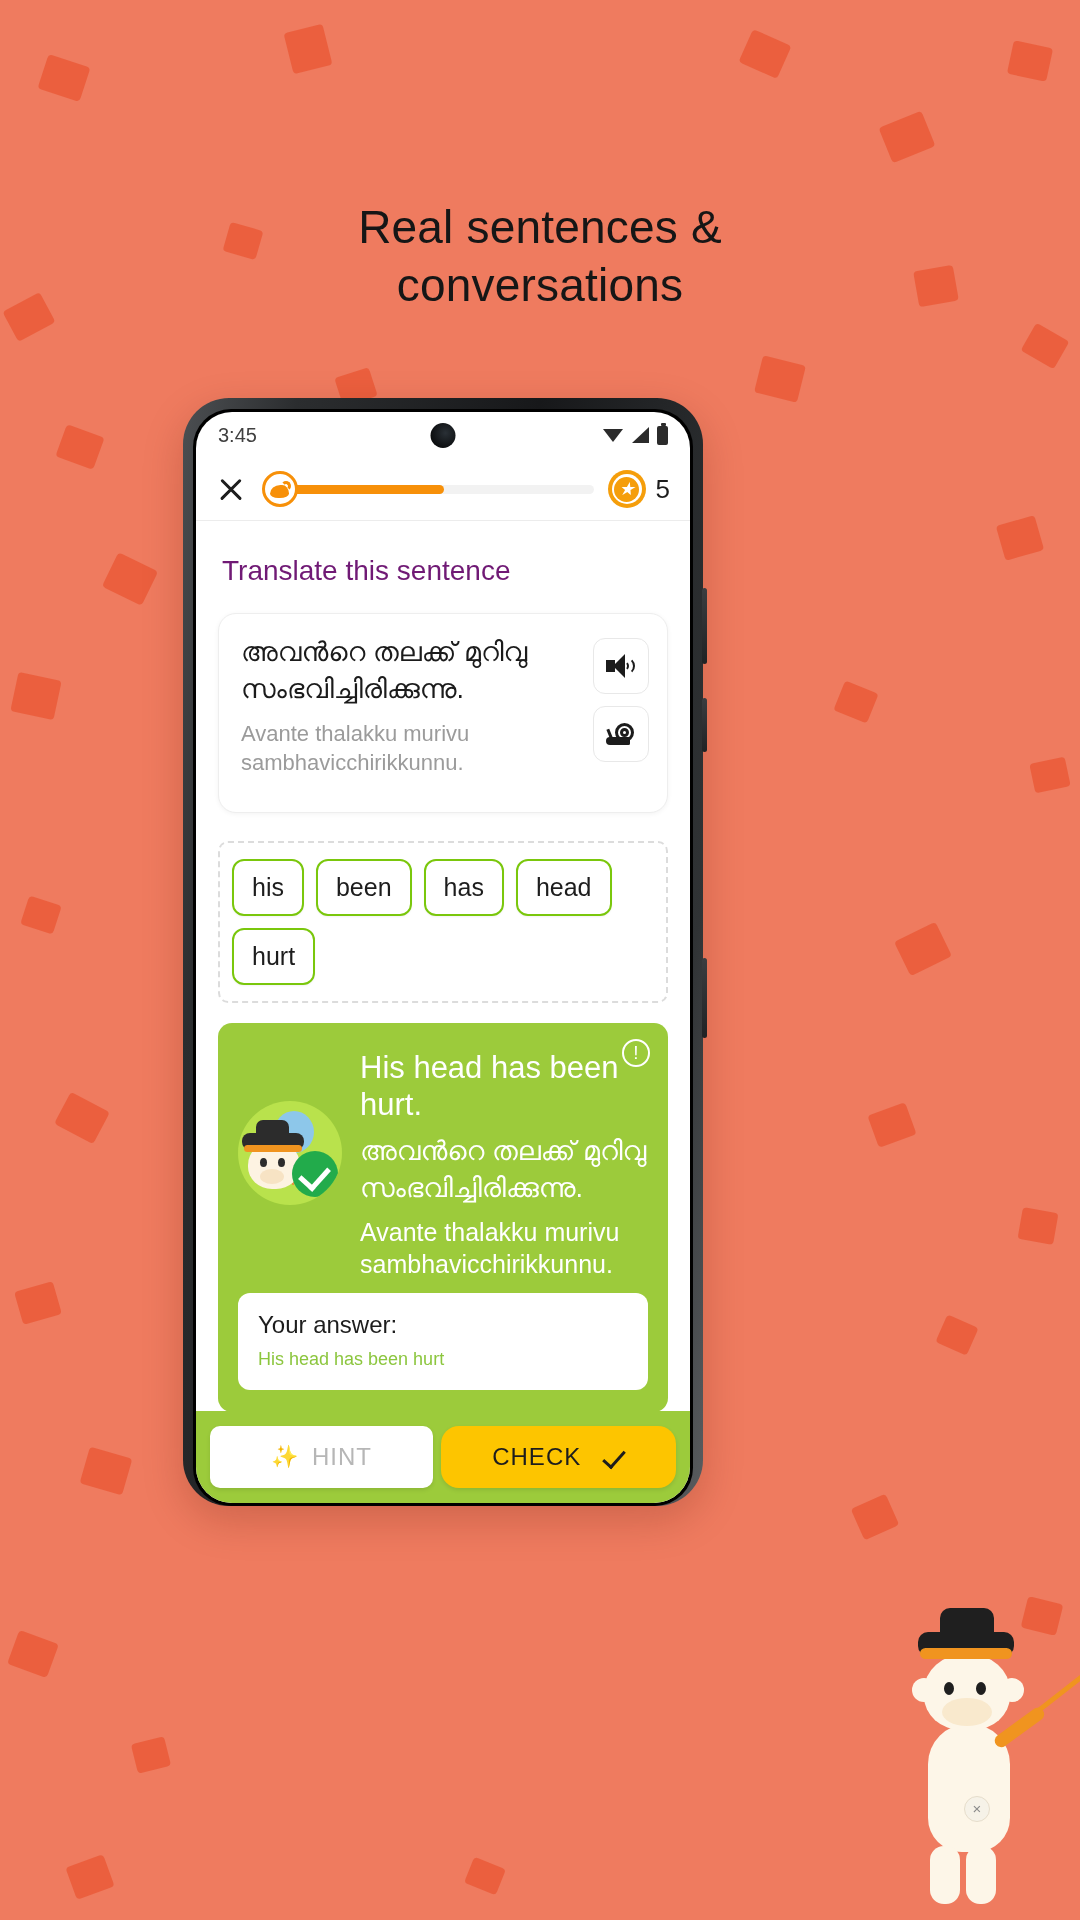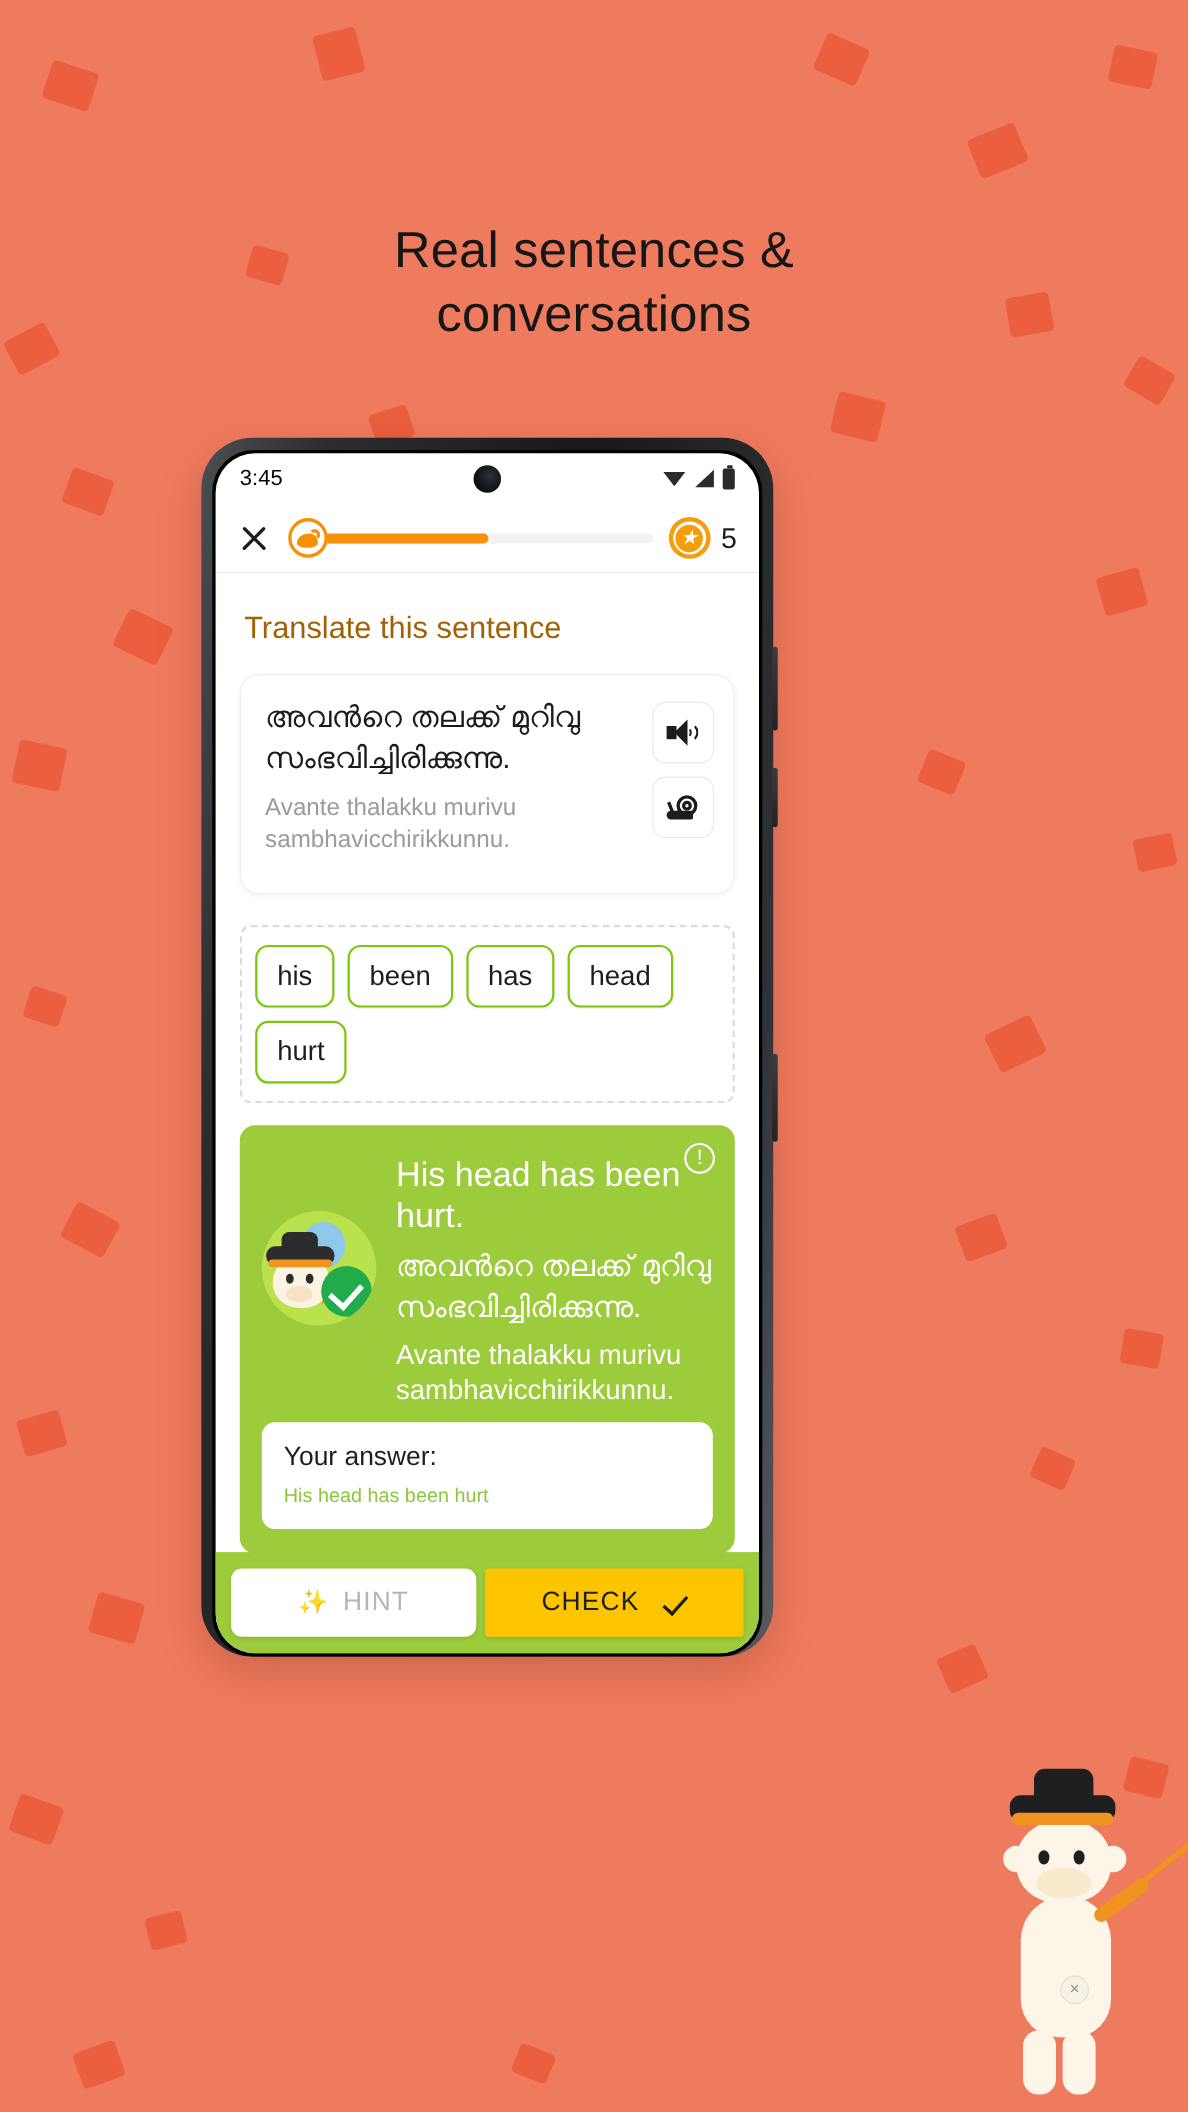--- a/index.html
+++ b/index.html
@@ -43,21 +43,21 @@
     position:relative;
   }
   
   .sbtn { position:absolute; right:-4px; width:5px; border-radius:3px;
           background:linear-gradient(180deg,#3a3d40,#202224); z-index:5; }
 
   
   .statusbar {
     height:46px; display:flex; align-items:center;
     padding:0 22px; position:relative;
-    font-size:20px; color:#000000;
+    font-size:20px; color:#404040;
   }
   .punch { position:absolute; left:50%; transform:translateX(-50%); top:11px;
            width:25px; height:25px; border-radius:50%;
            background:radial-gradient(circle at 60% 40%,#2a3036 0%,#0c0e10 70%); }
   .status-right { margin-left:auto; display:flex; align-items:center; gap:8px; }
   .wifi { width:21px; height:16px; position:relative; }
   .wifi:after{ content:""; position:absolute; left:0; top:2px;
       border-left:10.5px solid transparent; border-right:10.5px solid transparent;
       border-top:13px solid #2b2b2b; }
   .sig { width:0;height:0; border-left:17px solid transparent; border-bottom:16px solid #2b2b2b; }
@@ -100,21 +100,21 @@
   .coin .disc { position:absolute; inset:0; border-radius:50%;
       background:#f59e0b; }
   .coin .inner { position:absolute; inset:4px; border-radius:50%; background:#fff; }
   .coin .ring { position:absolute; inset:6.5px; border-radius:50%; background:#f59e0b; }
   .coin .star { position:absolute; left:50%; top:50%; transform:translate(-50%,-52%);
       font-size:18px; color:#fff; line-height:1; }
   .coin-count { font-size:26px; color:#1d1d1d; }
 
   
   .divider { height:1px; background:#ececec; }
-  .prompt { padding:34px 26px 26px 26px; font-size:28px; color:#a16207; }
+  .prompt { padding:34px 26px 26px 26px; font-size:28px; color:#701a75; }
 
   .q-card {
     margin:0 22px; border:1.6px solid #eeeeee; border-radius:18px;
     background:#fff; box-shadow:0 1px 5px rgba(0,0,0,.05);
     padding:20px 18px 22px 22px; display:flex; gap:14px;
     min-height:200px;
   }
   .q-text { flex:1; }
   .q-native { font-size:27px; line-height:1.36; color:#1b1b1b; }
   .q-trans { margin-top:12px; font-size:22px; line-height:1.32; color:#9b9b9b; }
@@ -199,21 +199,21 @@
     background:#9ccb3b; display:flex; align-items:center; gap:8px; padding:0 14px;
   }
   .btn-hint {
     flex:1; height:62px; background:#fff; border-radius:10px;
     display:flex; align-items:center; justify-content:center; gap:12px;
     font-size:24px; color:#b6b6b6; letter-spacing:1px; cursor:pointer;
     box-shadow:0 2px 4px rgba(0,0,0,.10);
   }
   .wand { color:#f5c48a; font-size:22px; }
   .btn-check {
-    flex:1.05; height:62px; background:#fdc500; border-radius:3px;
+    flex:1.05; height:62px; background:#fdc500; border-radius:18px;
     display:flex; align-items:center; justify-content:center; gap:22px;
     font-size:24px; color:#1d1d1d; letter-spacing:1px; cursor:pointer;
     box-shadow:0 2px 4px rgba(0,0,0,.10);
   }
   .tick { width:22px; height:12px; border:3.4px solid #1d1d1d; border-top:none; border-right:none;
       transform:rotate(-48deg); }
 
   
   .mascot { position:absolute; right:10px; bottom:0; width:190px; height:300px; z-index:6; }
   .m-hat { position:absolute; left:38px; top:12px; width:96px; height:24px; background:#1f1f1f; border-radius:10px; }

